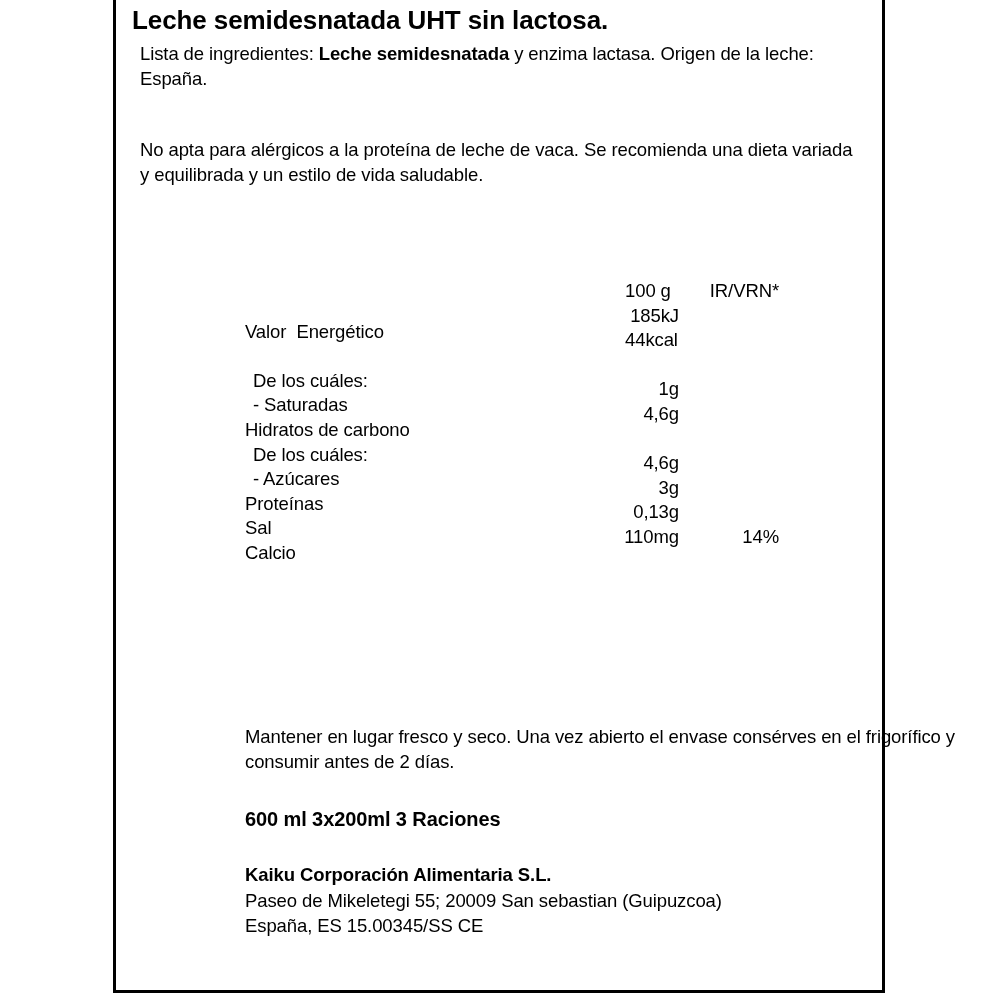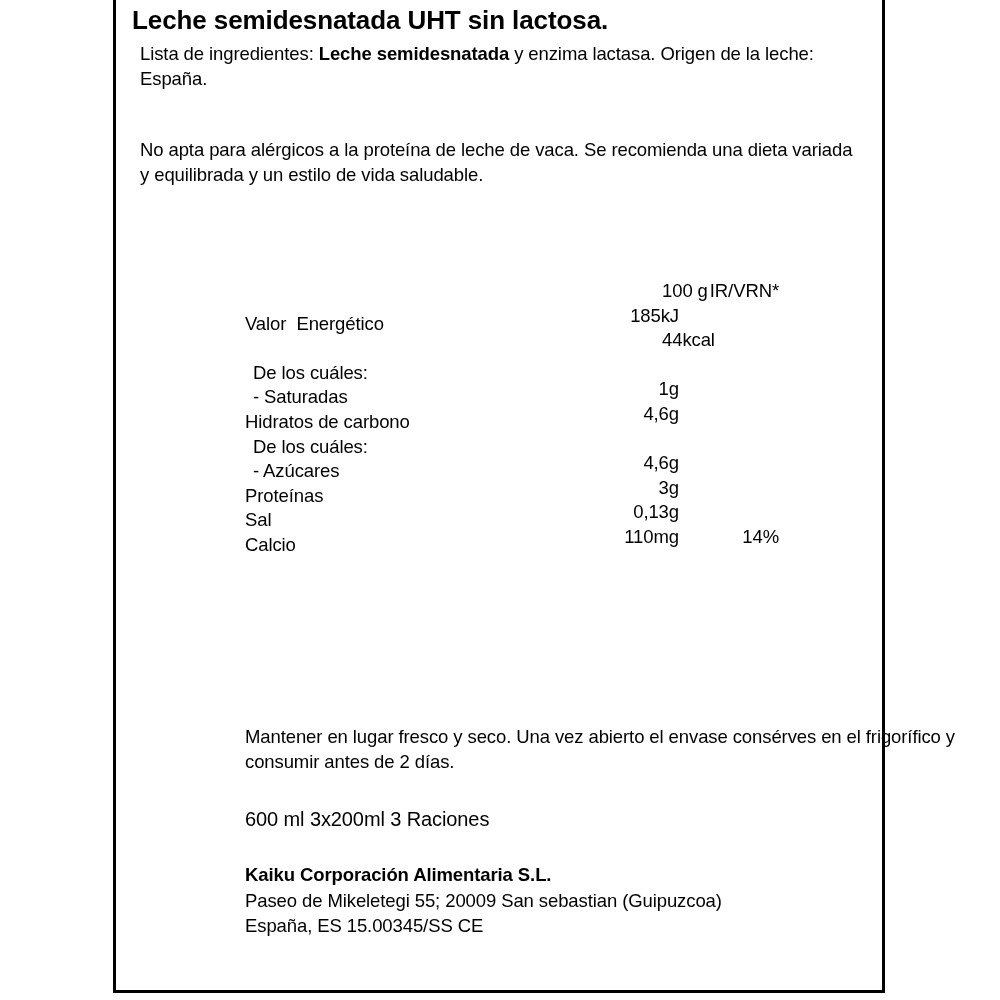--- a/index.html
+++ b/index.html
@@ -66,36 +66,36 @@
   }
 
   .nrow {
     position: relative;
     height: 24.6px;
   }
 
   .nlabel {
     position: absolute;
     left: 0;
-    top: 8px;
+    top: 16px;
     white-space: pre;
   }
   .nlabel.indent { left: 8px; }
 
   .nval {
     position: absolute;
     left: 259px;
     width: 175px;
     top: 0;
     text-align: right;
     white-space: pre;
   }
   .nval.leftalign {
     text-align: left;
-    left: 417px;
+    left: 380px;
     width: 160px;
   }
 
   .npct {
     position: absolute;
     left: 454px;
     top: 0;
     width: 80px;
     text-align: right;
     white-space: pre;
@@ -114,21 +114,21 @@
   .foot-para {
     margin: 0;
     line-height: 25px;
   }
 
   .spacer-a { height: 41px; }
   .spacer-b { height: 33px; }
   .spacer-c { height: 30px; }
 
   .bold-line {
-    font-weight: normal;
+    font-weight: bold;
     font-size: 20px;
     margin: 0;
     line-height: 25px;
   }
 
   .addr-line {
     margin: 0;
     line-height: 25.5px;
   }
   .addr-line.bold { font-weight: bold; }

